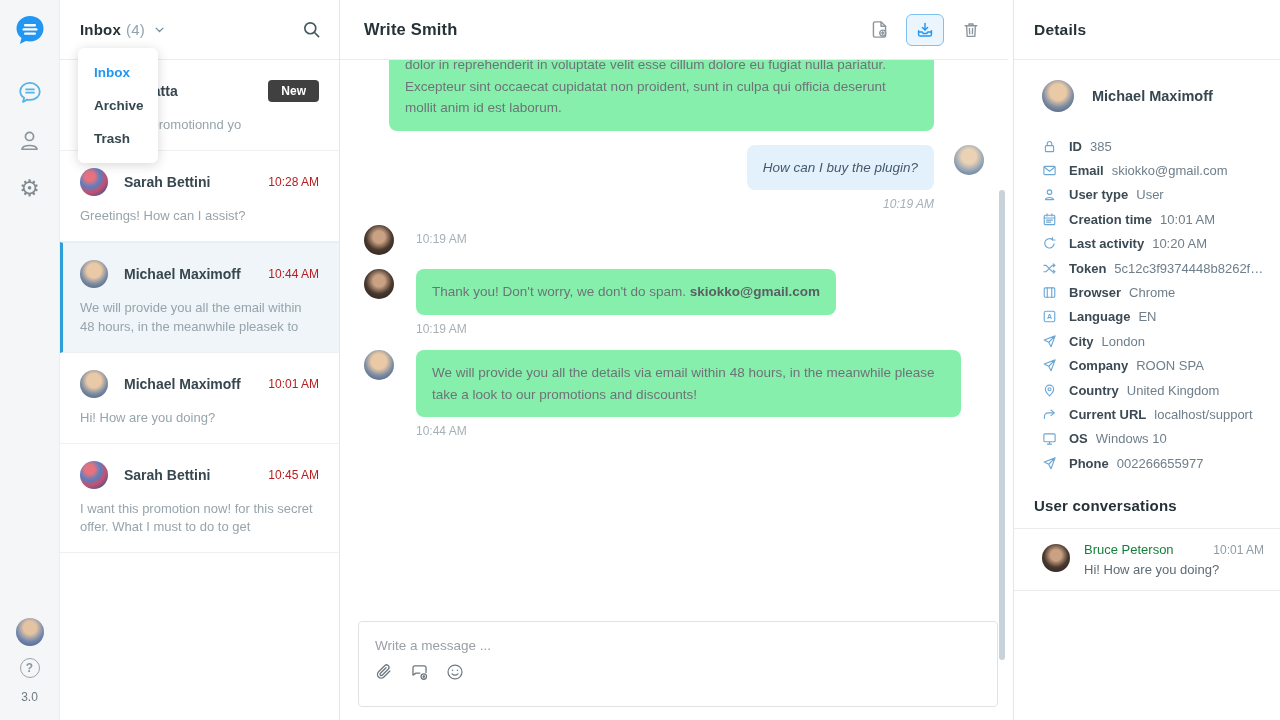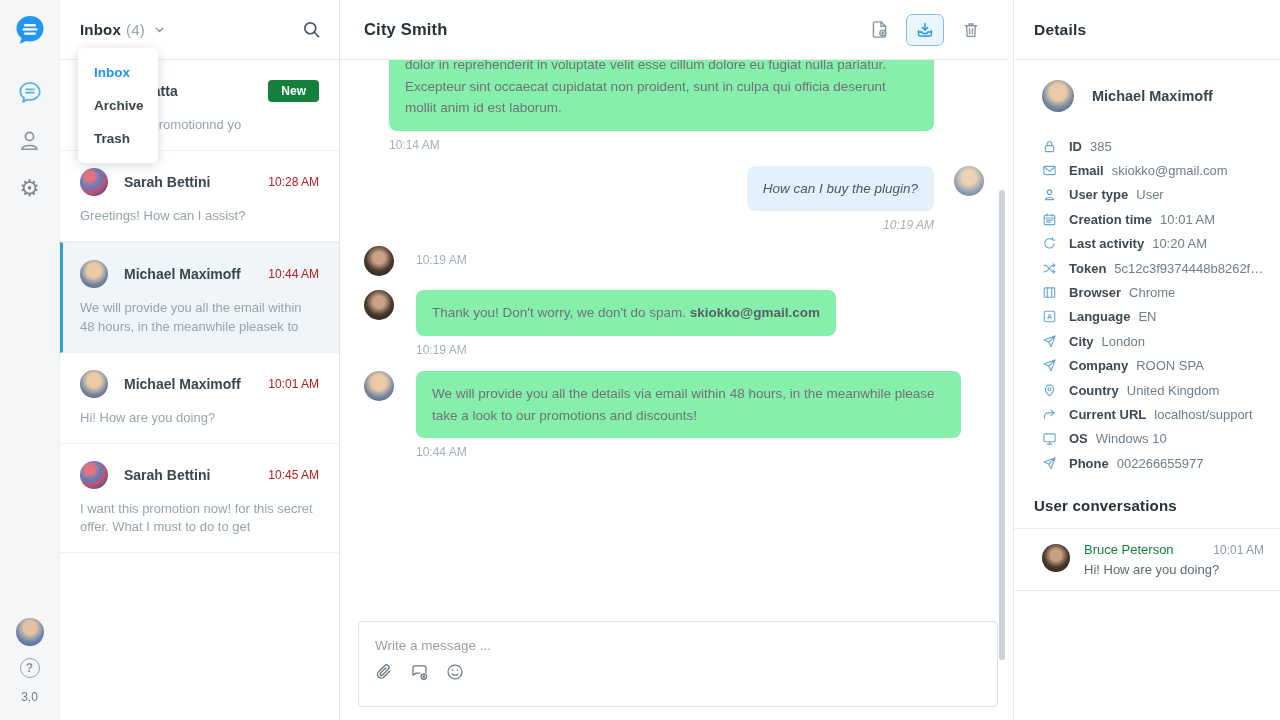--- a/index.html
+++ b/index.html
@@ -38,21 +38,21 @@
   .dropdown-item { padding:9px 16px; font-size:13.5px; font-weight:bold; color:#37474f; cursor:pointer; }
   .dropdown-item.active { color:#2196f3; }
 
   .convo-list { position:absolute; top:60px; left:0; right:0; bottom:0; overflow:hidden; }
   .convo-item { padding:17px 20px 15px; border-bottom:1px solid #eef1f2; cursor:pointer; background:#fff; position:relative; }
   .convo-item.selected { background:#eff5f9; border-left:3px solid #2d9fd9; padding-left:17px; border-top:1px solid #e4eef5; }
   .convo-head { display:flex; align-items:center; }
   .convo-item .avatar { width:28px; height:28px; margin-right:16px; }
   .convo-name { font-size:14px; font-weight:bold; color:#37474f; flex:1; white-space:nowrap; overflow:hidden; }
   .convo-time { font-size:12px; color:#b91c1c; }
-  .badge { background:#15803d; color:#fff; font-size:12px; font-weight:bold; padding:4px 13px; border-radius:4px; }
+  .badge { background:#404040; color:#fff; font-size:12px; font-weight:bold; padding:4px 13px; border-radius:4px; }
   .convo-preview { margin-top:11px; font-size:13px; color:#97a4ac; line-height:1.45; max-height:38px; overflow:hidden; }
 
   
   .chat-panel { position:absolute; left:340px; top:0; bottom:0; width:668px; background:#fff; }
   .chat-header { position:absolute; top:0; left:0; right:0; height:60px; background:#fff; border-bottom:1px solid #e9ebed; display:flex; align-items:center; padding:0 22px 0 24px; z-index:5; }
   .chat-title { font-size:16.5px; font-weight:bold; color:#263238; letter-spacing:.2px; }
   .chat-actions { margin-left:auto; display:flex; align-items:center; gap:12px; }
   .action-btn { color:#8a959c; cursor:pointer; display:flex; align-items:center; justify-content:center; width:30px; height:30px; }
   .action-btn.highlight { width:38px; height:32px; border:1px solid #7fc0ee; background:#eaf5fd; border-radius:6px; color:#2196f3; }
 
@@ -222,21 +222,20 @@
 </div>
 
 <div class="chat-panel">
   <div class="messages-clip">
     <div class="messages">
 
         <div class="msg-row left first">
 
           <div class="msg-col">
             <div class="bubble"><span>dolor in reprehenderit in voluptate velit esse cillum dolore eu fugiat nulla pariatur. Excepteur sint occaecat cupidatat non proident, sunt in culpa qui officia deserunt mollit anim id est laborum.</span></div>
-            <div class="msg-time">10:14 AM</div>
           </div>
         </div>
 
         <div class="msg-row right">
 
           <div class="msg-col">
             <div class="bubble"><span>How can I buy the plugin?</span></div>
             <div class="msg-time">10:19 AM</div>
           </div>
         <div class="avatar av-james"></div>
@@ -262,21 +261,21 @@
           <div class="msg-col">
             <div class="bubble"><span>We will provide you all the details via email within 48 hours, in the meanwhile please take a look to our promotions and discounts!</span></div>
             <div class="msg-time">10:44 AM</div>
           </div>
         </div>
       </div>
     <div class="chat-scrollbar"></div>
   </div>
 
   <div class="chat-header">
-    <div class="chat-title">City Smith</div>
+    <div class="chat-title">Write Smith</div>
     <div class="chat-actions">
       <div class="action-btn">
         <svg width="19" height="19" viewBox="0 0 16 16" fill="none" stroke="currentColor" stroke-width="1.2" stroke-linecap="round" stroke-linejoin="round">
           <path d="M9.3 1.6H4.1c-.7 0-1.2.5-1.2 1.2v10.4c0 .7.5 1.2 1.2 1.2h7.8c.7 0 1.2-.5 1.2-1.2V5.3z"></path>
           <path d="M9.3 1.6v3.7h3.8"></path>
           <circle cx="10.7" cy="11" r="2.5" fill="#fff"></circle>
           <path d="M10.7 9.9v2.2M9.6 11h2.2"></path>
         </svg>
       </div>
       <div class="action-btn highlight">

